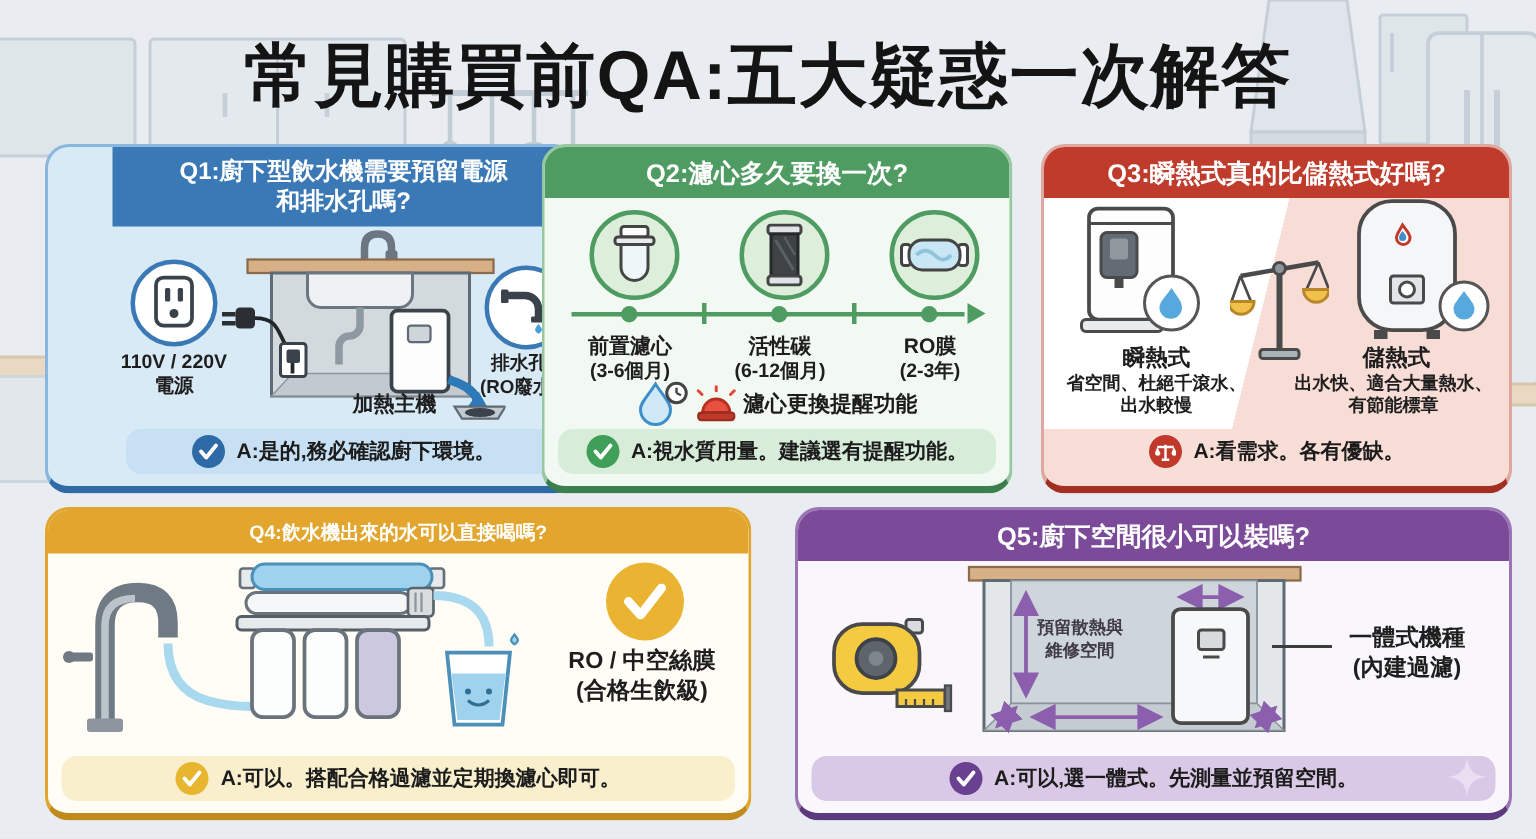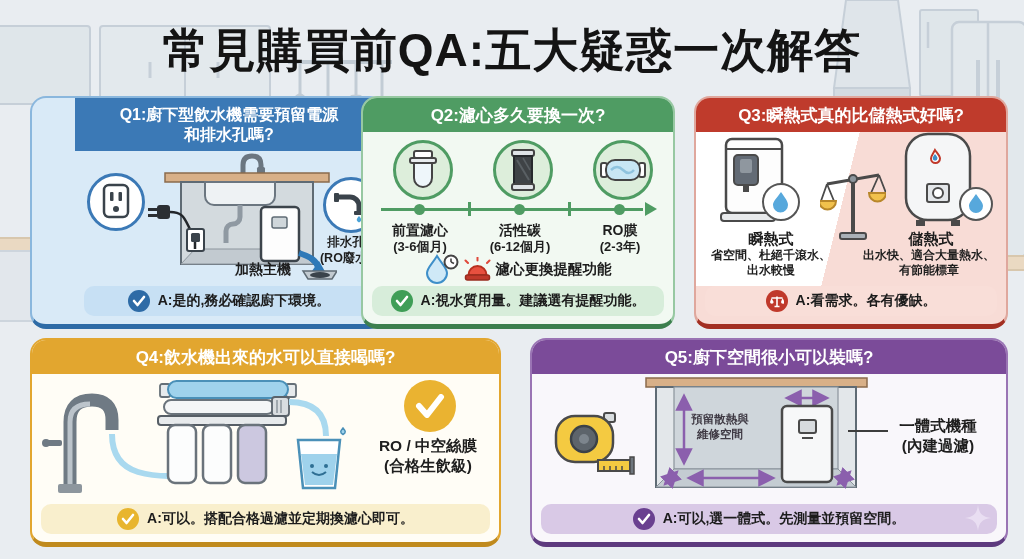--- a/index.html
+++ b/index.html
@@ -41,21 +41,21 @@
   
   .q3{left:694px;top:96px;width:310px;height:226px;background:#f8dcd6;
       border:2px solid #dfa79d;border-bottom:5px solid #a32f22;}
   .q3 .card-header{background:#bf3b2c;font-size:17px;}
   .q3 .card-footer{background:#f9ded8;}
   .q3 .chk{background:#c0392b;}
   .q3-body{background:linear-gradient(104deg,#ffffff 0 47%,#f8dcd6 47%);}
   
   .q4{left:30px;top:338px;width:467px;height:202px;background:#fffdf6;
       border:2px solid #e2a62f;border-bottom:5px solid #c08a1d;}
-  .q4 .card-header{background:#e2a62f;font-size:17px;}
+  .q4 .card-header{background:#e2a62f;font-size:13px;}
   .q4 .card-footer{background:#f9efcd;}
   .q4 .chk{background:#e8b52e;}
   .q4-bigchk{position:absolute;left:372px;top:6px;width:52px;height:52px;border-radius:50%;
              background:#eab331;display:flex;align-items:center;justify-content:center;}
   
   .q5{left:530px;top:338px;width:474px;height:202px;background:#f9f7fb;
       border:2px solid #9a74b4;border-bottom:5px solid #5d3a7e;}
   .q5 .card-header{background:#7b4b99;font-size:17px;}
   .q5 .card-footer{background:#d9c9e6;position:relative;}
   .q5 .chk{background:#6a4090;}
@@ -132,20 +132,22 @@
 和排水孔嗎?</div>
     <div class="card-body">
       <div class="circle-icon" style="left:12px;top:22px;width:52px;height:52px;border:3px solid #3b79b6;">
         <svg width="32" height="38" viewBox="0 0 32 38">
           <rect x="4" y="2" width="24" height="32" rx="5" fill="#fff" stroke="#3a434b" stroke-width="2.5"></rect>
           <rect x="10" y="9" width="3.5" height="9" rx="1" fill="#3a434b"></rect>
           <rect x="18.5" y="9" width="3.5" height="9" rx="1" fill="#3a434b"></rect>
           <circle cx="16" cy="26" r="3" fill="#3a434b"></circle>
         </svg>
       </div>
+      <div class="lbl" style="left:-4px;top:82px;width:90px;font-size:13px;">110V / 220V
+電源</div>
       <svg style="position:absolute;left:72px;top:0;" width="190" height="132" viewBox="-10 0 190 132">
         <path d="M86,22 v-8 q0,-9 9,-9 q9,0 9,9 v4" fill="none" stroke="#6b7680" stroke-width="5"></path>
         <rect x="100" y="16" width="8" height="7" rx="1.5" fill="#6b7680"></rect>
         <rect x="8" y="22" width="164" height="9" fill="#d8b088" stroke="#8a6b4c" stroke-width="1.5"></rect>
         <rect x="24" y="31" width="132" height="82" fill="#d3dade" stroke="#5f6b74" stroke-width="2"></rect>
         <polygon points="24,113 156,113 142,98 38,98" fill="#c2cad0" stroke="#8d969e" stroke-width="1"></polygon>
         <path d="M48,31 h70 v14 a9,9 0 0 1 -9,9 h-52 a9,9 0 0 1 -9,-9 z" fill="#eef2f4" stroke="#6b7680" stroke-width="2"></path>
         <path d="M83,54 v12 a7,7 0 0 1 -7,7 a7,7 0 0 0 -7,7 v12" fill="none" stroke="#8f99a2" stroke-width="5"></path>
         <rect x="-9" y="57" width="9" height="3" fill="#2b2f33"></rect>
         <rect x="-9" y="63" width="9" height="3" fill="#2b2f33"></rect>

